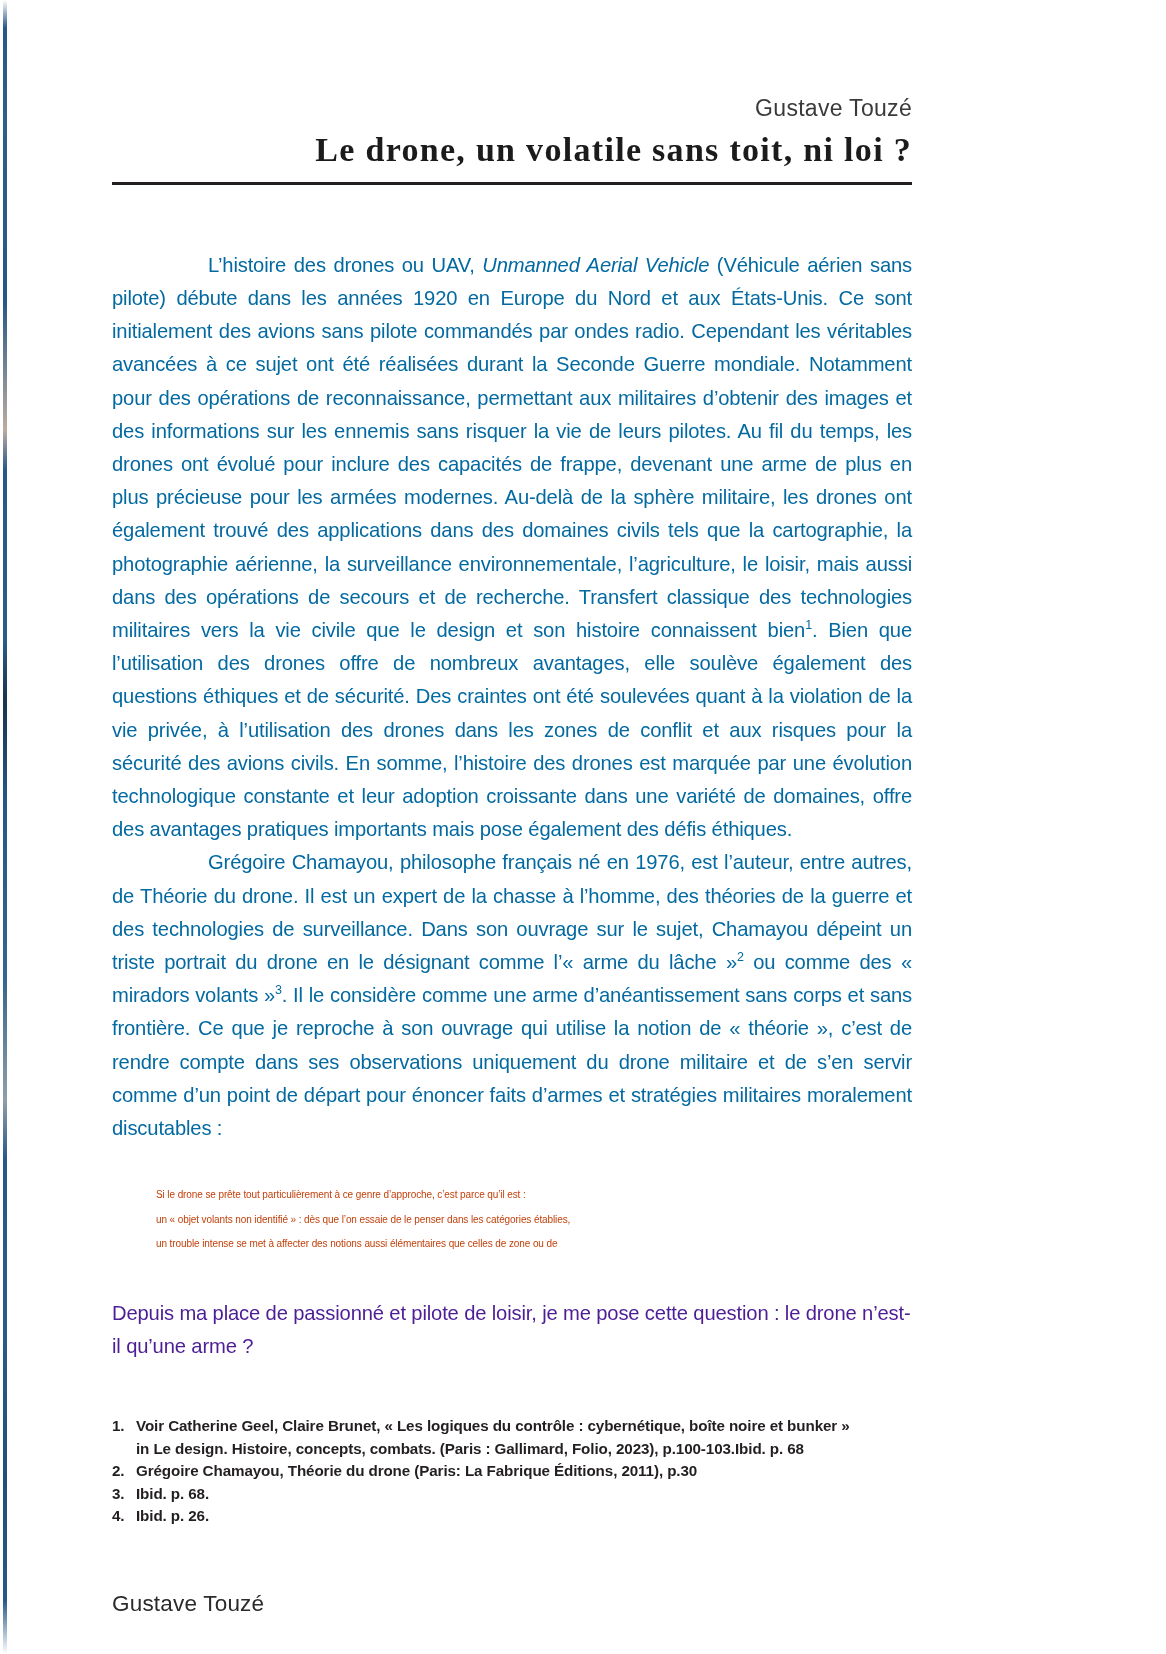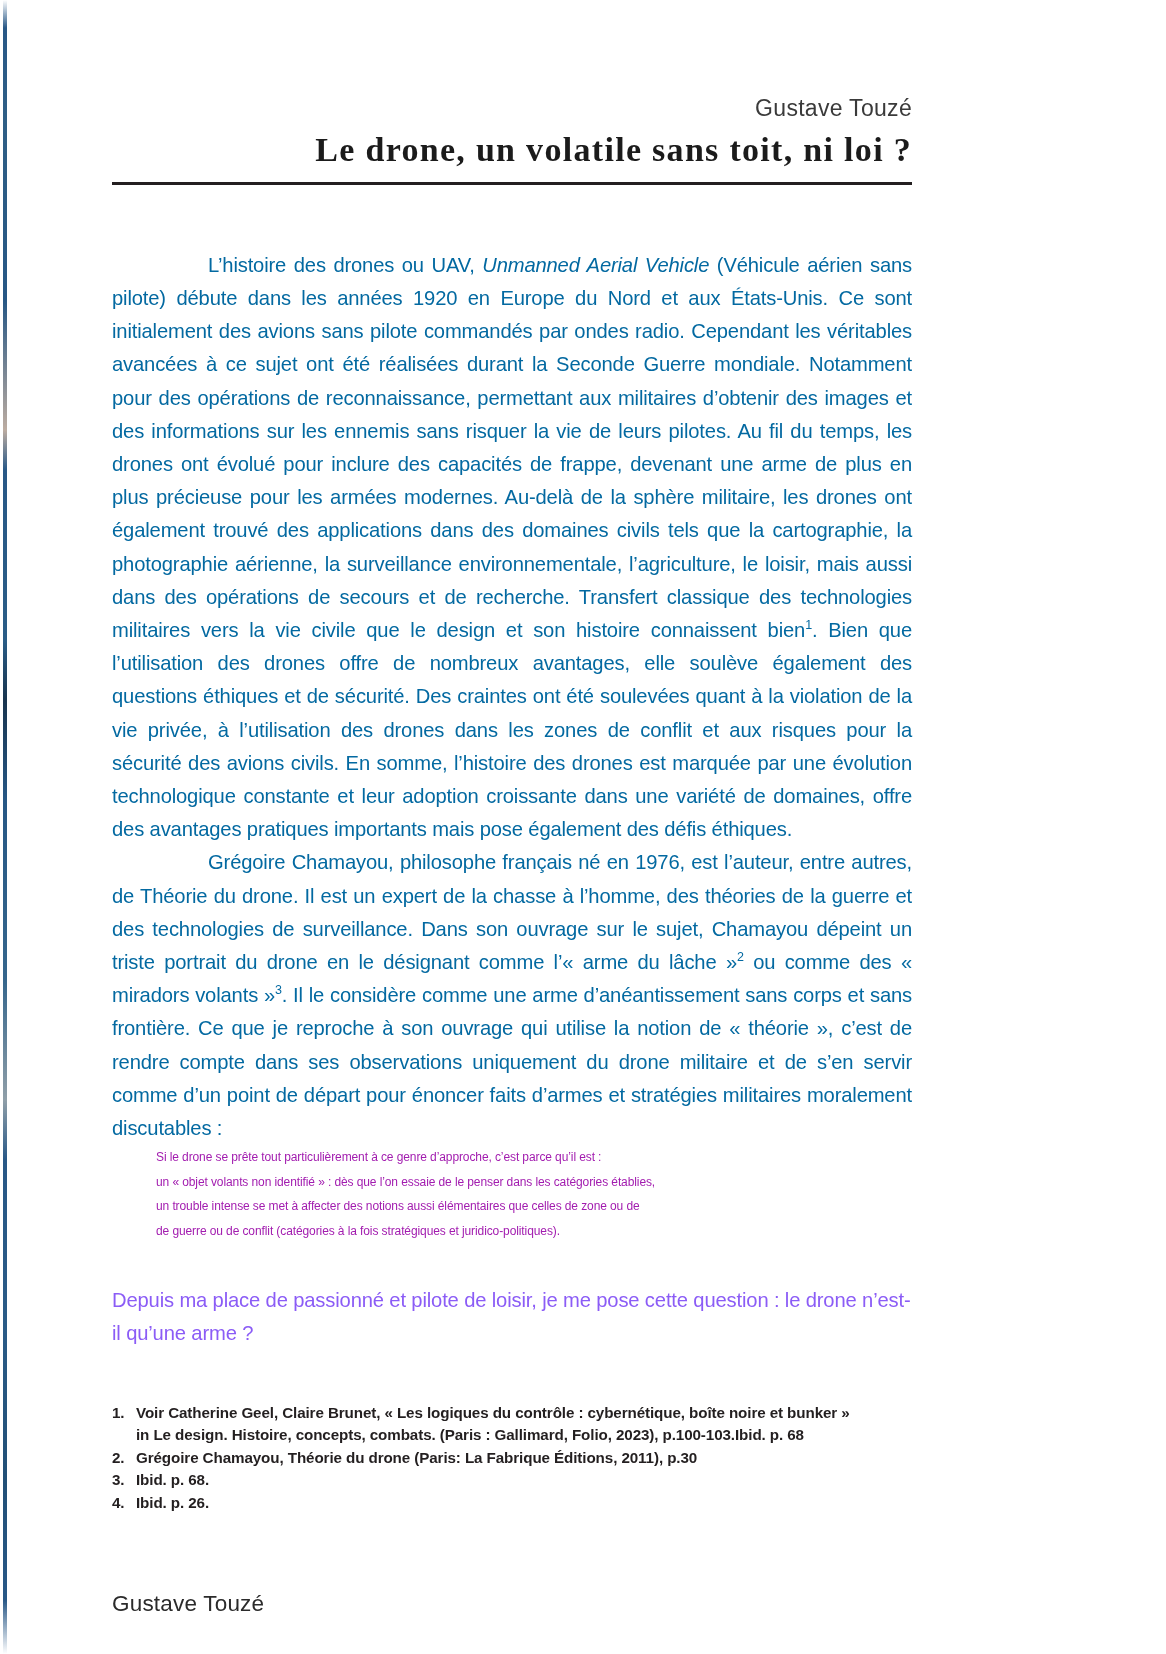--- a/index.html
+++ b/index.html
@@ -83,35 +83,36 @@
   }
   .body-block em { font-style: italic; }
   sup {
     font-size: 0.62em;
     vertical-align: super;
     line-height: 0;
   }
 
   
   .quote {
+    margin-top: 38px;
     margin-left: 44px;
     width: 756px;
-    font-size: 12px;
+    font-size: 10px;
     line-height: 24.6px;
-    color: #a21caf;
+    color: #c2410c;
     letter-spacing: -0.1px;
   }
   .quote p { margin: 0; }
 
   
   .closing {
     margin-top: 40px;
     font-size: 20.2px;
     line-height: 33.2px;
-    color: #8b5cf6;
+    color: #4c1d95;
     letter-spacing: -0.15px;
     width: 800px;
   }
   .closing p { margin: 0; }
 
   
   .footnotes {
     margin-top: 52px;
     font-size: 15.2px;
     line-height: 22.4px;
@@ -173,21 +174,20 @@
       <p><span>L’histoire des drones ou UAV, </span><em>Unmanned Aerial Vehicle</em><span> (Véhicule aérien sans pilote) débute dans les années 1920 en Europe du Nord et aux États-Unis. Ce sont initialement des avions sans pilote commandés par ondes radio. Cependant les véritables avancées à ce sujet ont été réalisées durant la Seconde Guerre mondiale. Notamment pour des opérations de reconnaissance, permettant aux militaires d’obtenir des images et des informations sur les ennemis sans risquer la vie de leurs pilotes. Au fil du temps, les drones ont évolué pour inclure des capacités de frappe, devenant une arme de plus en plus précieuse pour les armées modernes. Au-delà de la sphère militaire, les drones ont également trouvé des applications dans des domaines civils tels que la cartographie, la photographie aérienne, la surveillance environnementale, l’agriculture, le loisir, mais aussi dans des opérations de secours et de recherche. Transfert classique des technologies militaires vers la vie civile que le design et son histoire connaissent bien</span><sup>1</sup><span>. Bien que l’utilisation des drones offre de nombreux avantages, elle soulève également des questions éthiques et de sécurité. Des craintes ont été soulevées quant à la violation de la vie privée, à l’utilisation des drones dans les zones de conflit et aux risques pour la sécurité des avions civils. En somme, l’histoire des drones est marquée par une évolution technologique constante et leur adoption croissante dans une variété de domaines, offre des avantages pratiques importants mais pose également des défis éthiques.</span></p>
 
       <p><span>Grégoire Chamayou, philosophe français né en 1976, est l’auteur, entre autres, de Théorie du drone. Il est un expert de la chasse à l’homme, des théories de la guerre et des technologies de surveillance. Dans son ouvrage sur le sujet, Chamayou dépeint un triste portrait du drone en le désignant comme l’« arme du lâche »</span><sup>2</sup><span> ou comme des « miradors volants »</span><sup>3</sup><span>. Il le considère comme une arme d’anéantissement sans corps et sans frontière. Ce que je reproche à son ouvrage qui utilise la notion de « théorie », c’est de rendre compte dans ses observations uniquement du drone militaire et de s’en servir comme d’un point de départ pour énoncer faits d’armes et stratégies militaires moralement discutables :</span></p>
 
     </div>
 
     <div class="quote">
       <p>Si le drone se prête tout particulièrement à ce genre d’approche, c’est parce qu’il est :</p>
       <p>un « objet volants non identifié » : dès que l’on essaie de le penser dans les catégories établies,</p>
       <p>un trouble intense se met à affecter des notions aussi élémentaires que celles de zone ou de</p>
-      <p>de guerre ou de conflit (catégories à la fois stratégiques et juridico-politiques).</p>
     </div>
 
     <div class="closing">
       <p>Depuis ma place de passionné et pilote de loisir, je me pose cette question : le drone n’est-il qu’une arme ?</p>
     </div>
 
     <div class="footnotes">
 
       <div class="fn-row">
         <span class="fn-num">1.</span>

